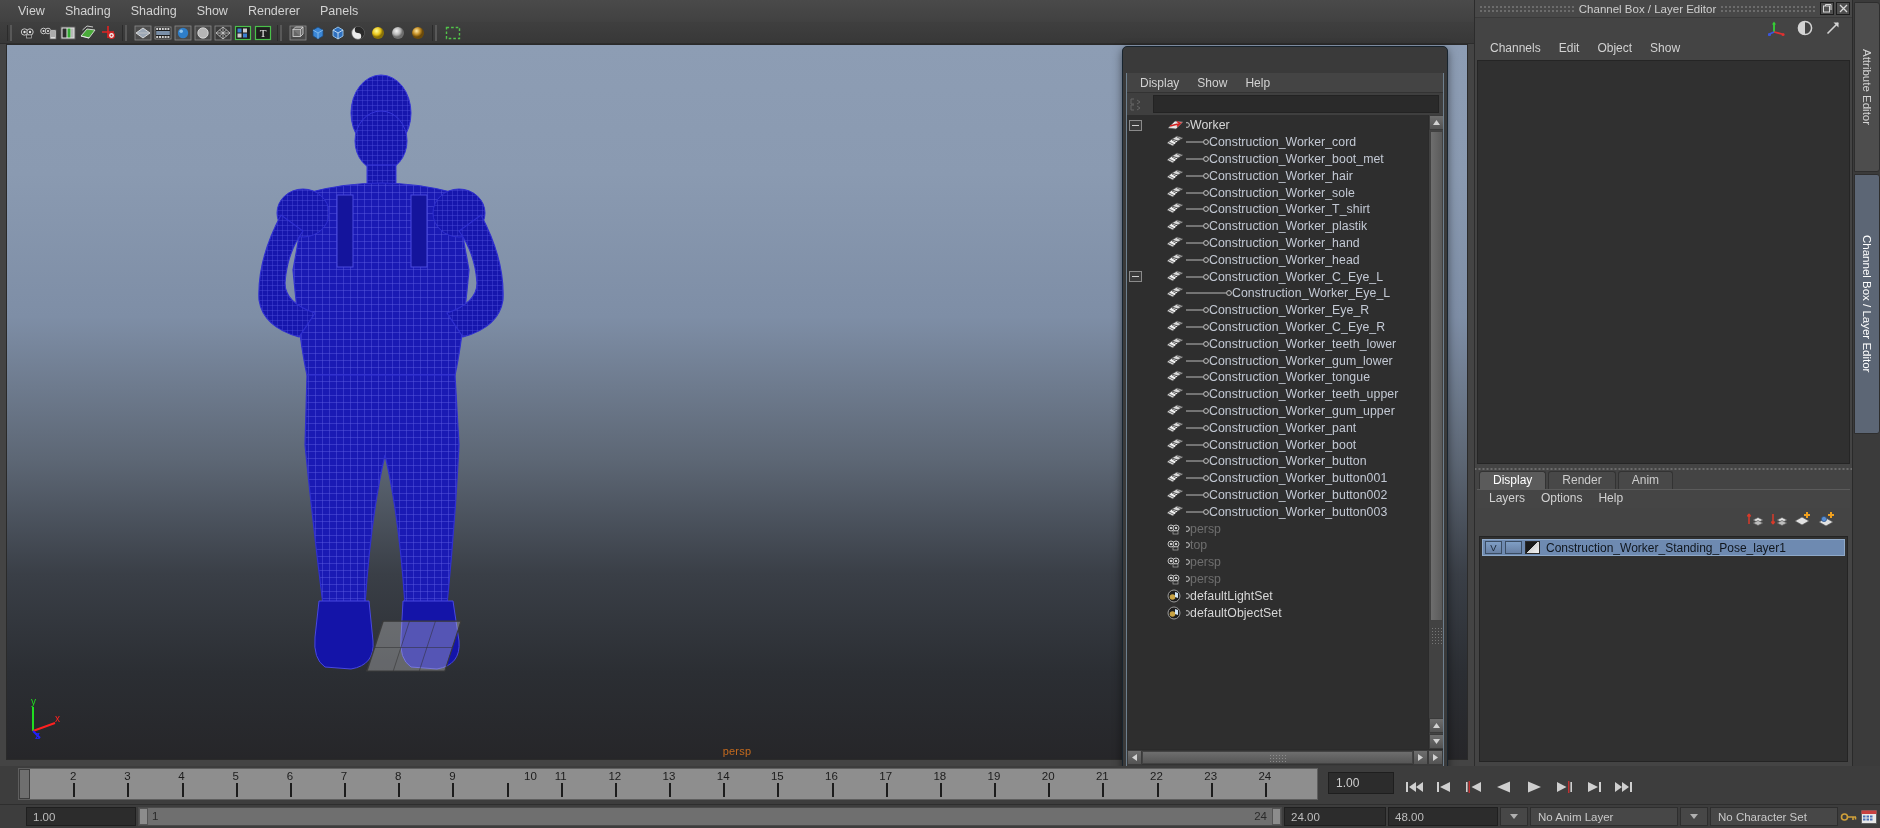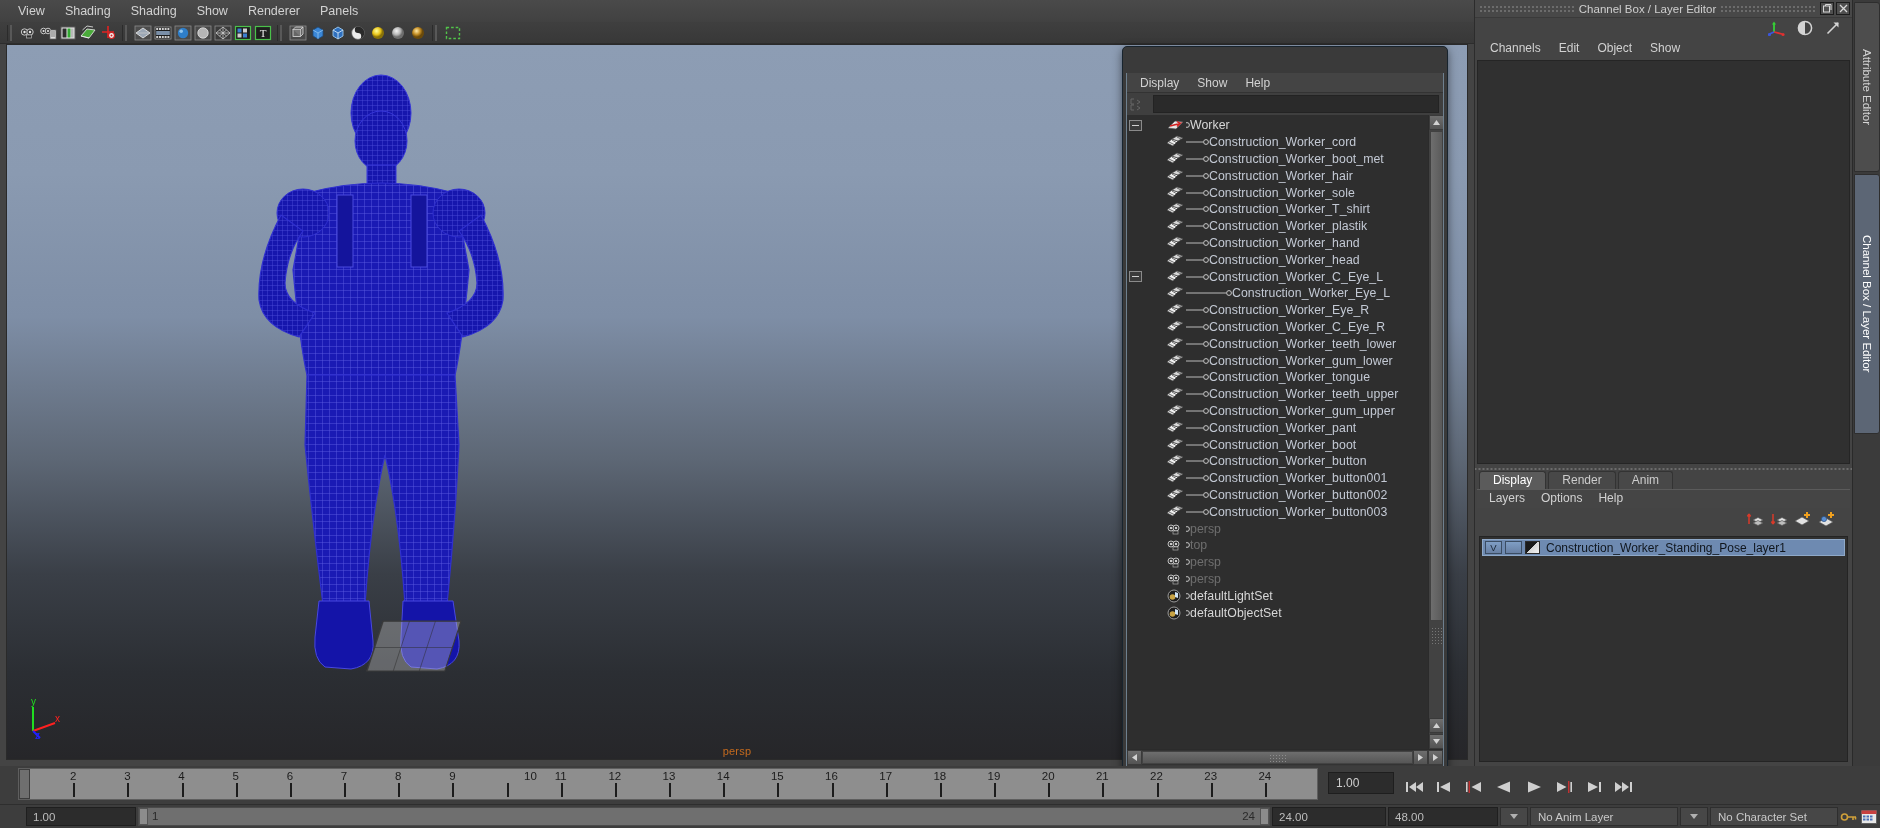--- a/index.html
+++ b/index.html
@@ -1318,21 +1318,21 @@
 
   <div id="rangeslider-row">
     <div class="num-field" style="width:22px; background:#3d3d3d; border:none;"></div>
     <div class="num-field" style="width:110px">1.00</div>
     <div id="range-bar">
       <div class="range-handle" style="left:0"></div>
       <span class="range-text" style="left:13px">1</span>
       <div class="range-handle" style="right:0"></div>
       <span class="range-text" style="right:14px">24</span>
     </div>
-    <div class="num-field" style="width:114px">24.00</div>
+    <div class="num-field" style="width:102px">24.00</div>
     <div class="num-field" style="width:110px">48.00</div>
     <div class="combo" style="width:28px; justify-content:center; padding:0">
         <i class="arrow"></i>
       </div>
     <div class="combo" style="width:148px">
       <span>No Anim Layer</span>
     </div>
     <div class="combo" style="width:28px; justify-content:center; padding:0">
         <i class="arrow"></i>
       </div>

